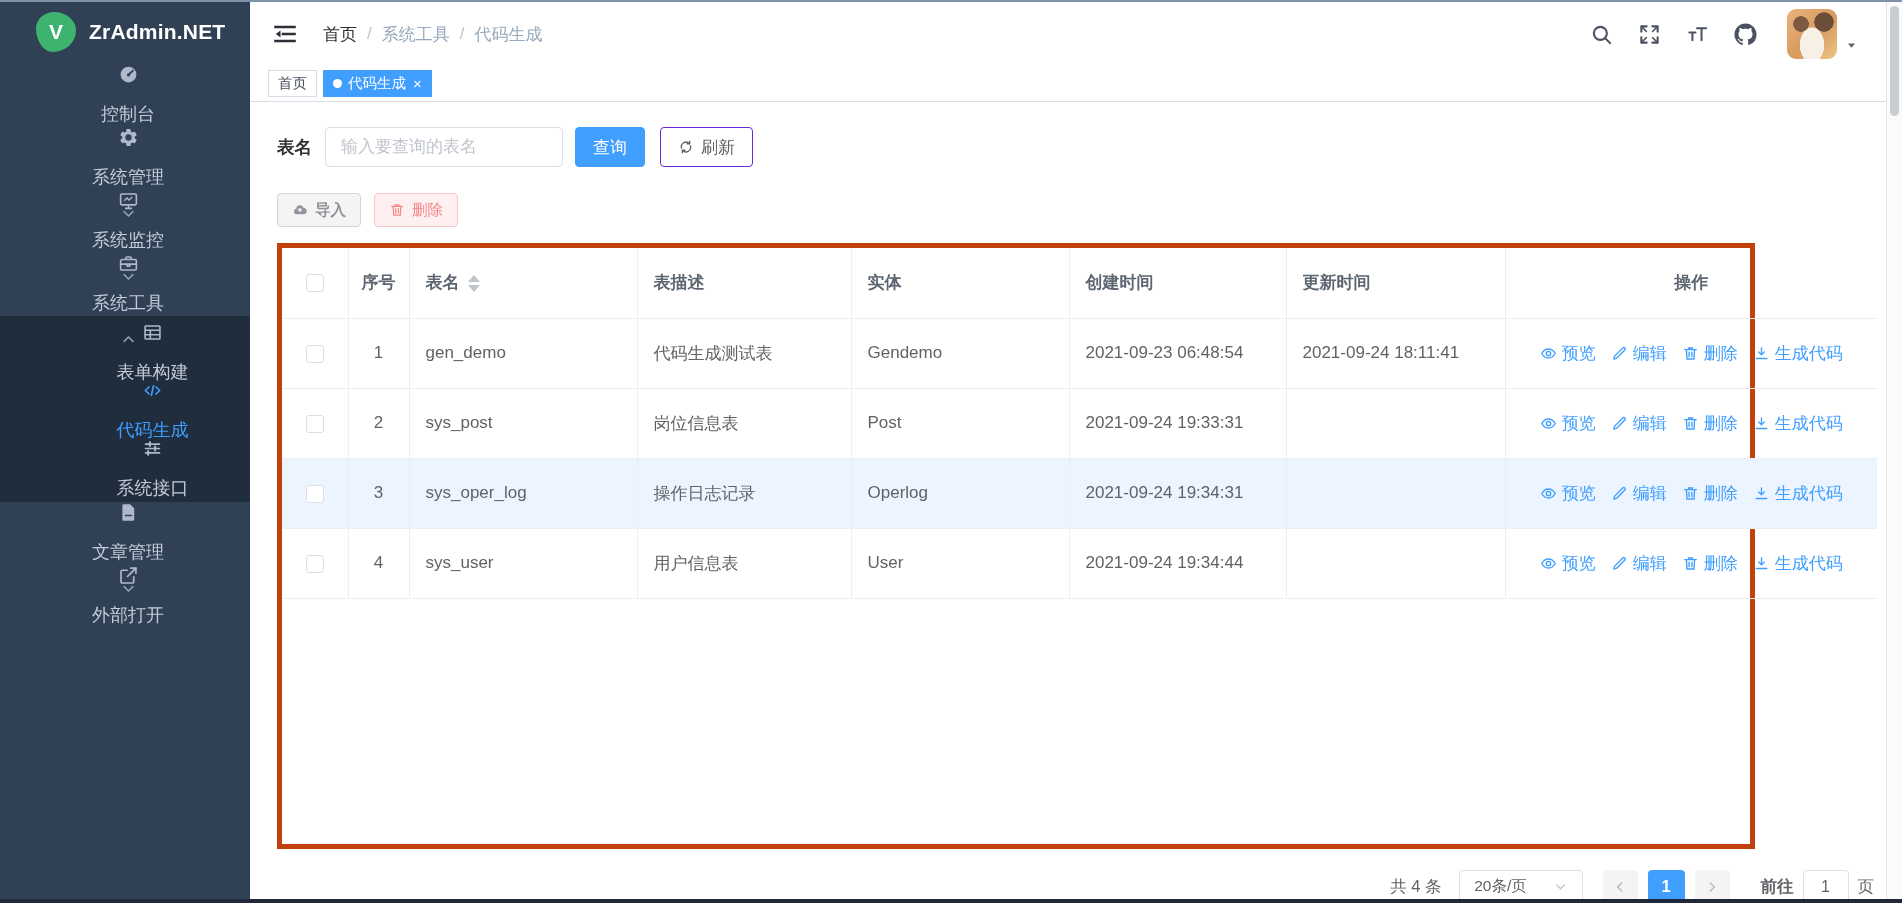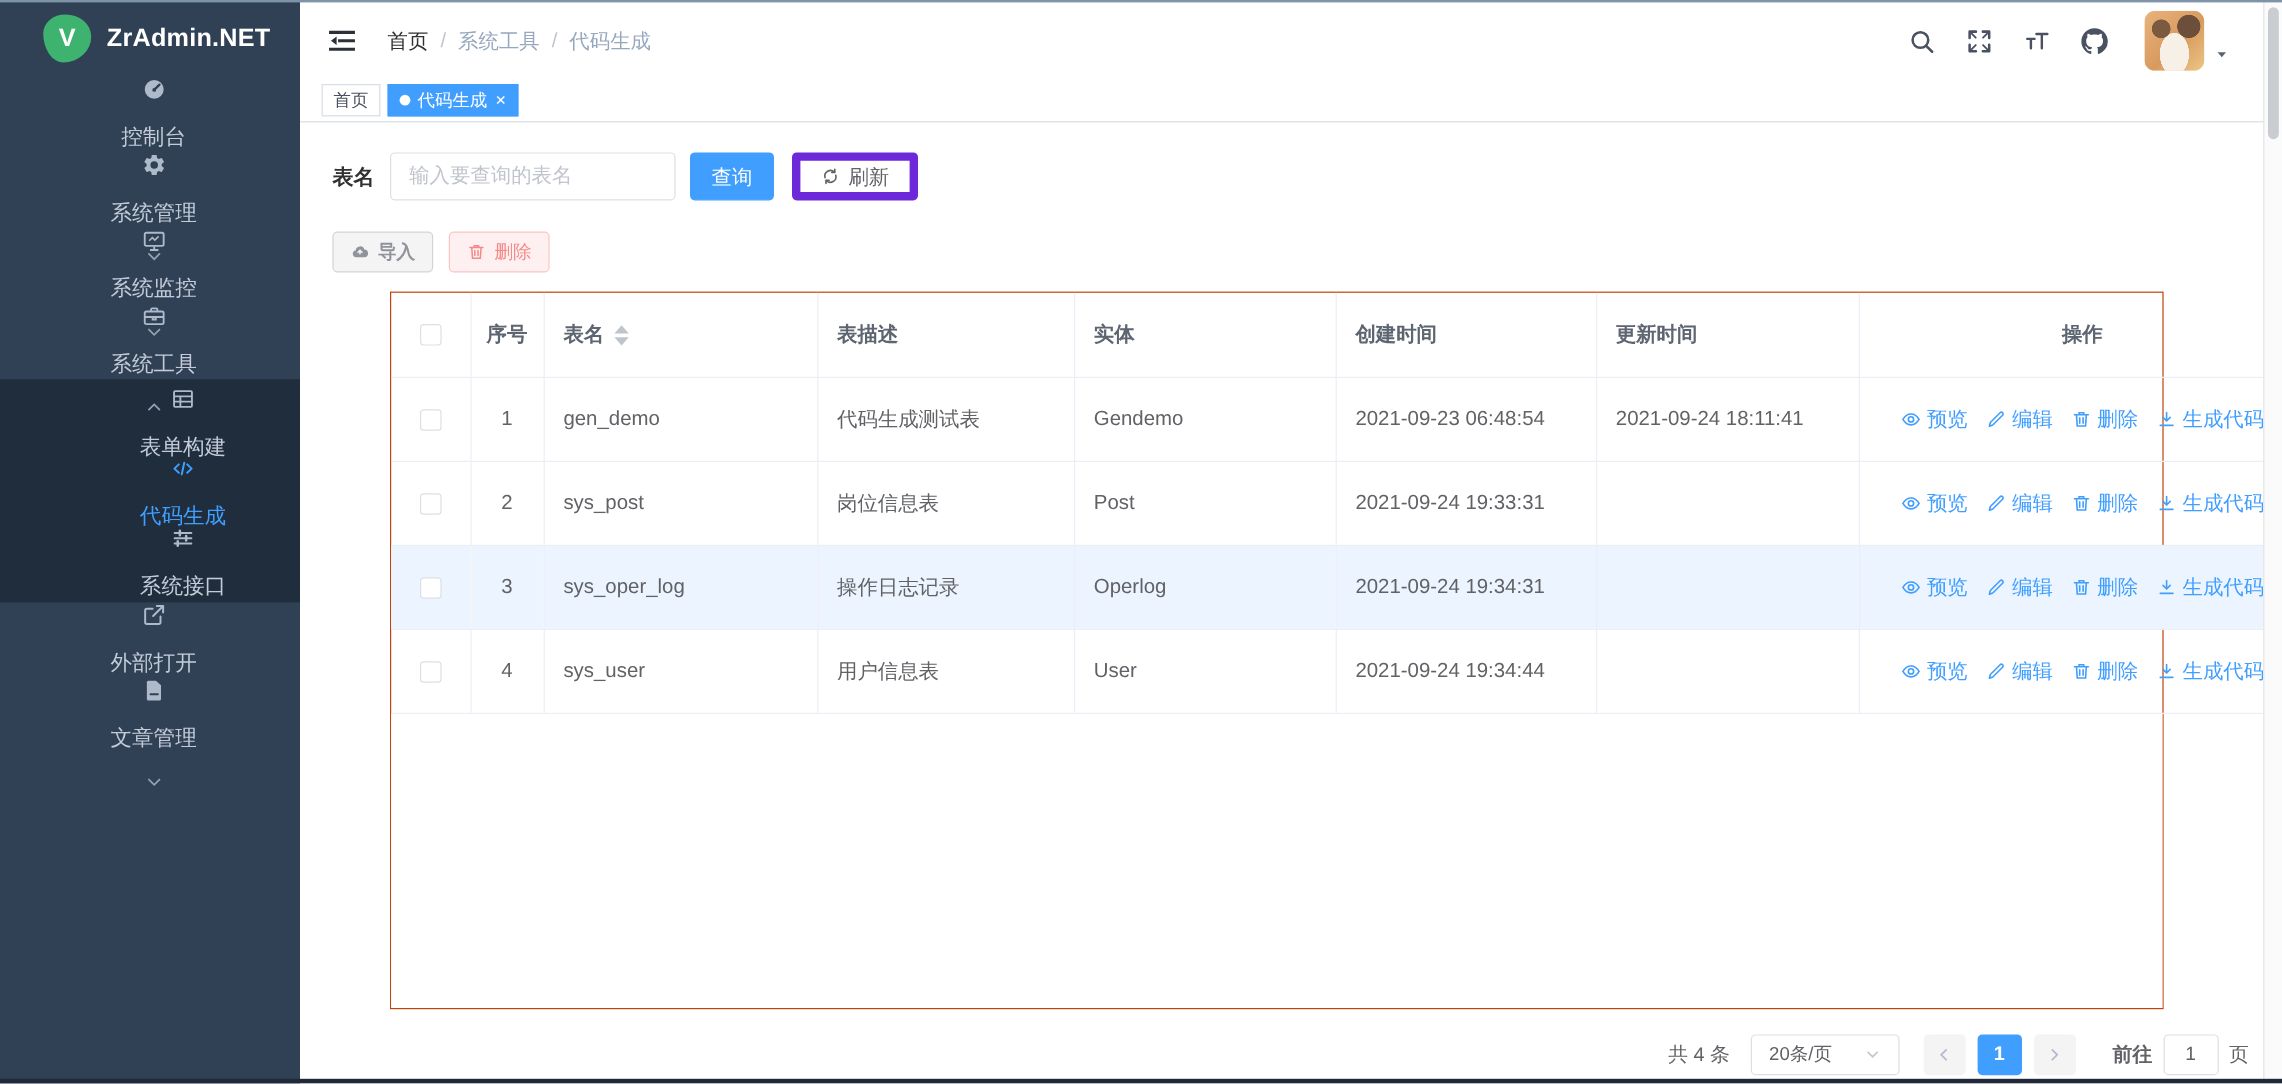--- a/index.html
+++ b/index.html
@@ -66,30 +66,30 @@
   .search-row { display:flex; align-items:center; }
   .search-label { font-size:17.5px; font-weight:bold; color:#303133; margin-right:13px; }
   .search-input { width:238px; height:40px; border:1px solid #dcdfe6; border-radius:4px; padding:0 15px;
                   font-size:17px; color:#606266; outline:none; font-family:inherit; }
   .search-input::placeholder { color:#c0c4cc; }
   .btn { display:inline-flex; align-items:center; justify-content:center; gap:7px; border-radius:4px;
          cursor:pointer; font-family:inherit; }
   .btn svg { flex:none; }
   .btn-primary { margin-left:12px; width:70px; height:40px; background:#409eff; border:1px solid #409eff;
                  color:#fff; font-size:17px; }
-  .btn-refresh { margin-left:15px; height:40px; padding:0 17px; background:#fff; border:7px solid #6d28d9;
+  .btn-refresh { margin-left:15px; height:40px; padding:0 17px; background:#fff; border:1px solid #6d28d9;
                  color:#606266; font-size:17px; }
 
   
   .toolbar-row { margin-top:26px; display:flex; gap:13px; }
   .btn-import { height:34px; padding:0 14px; background:#f4f4f5; border:1px solid #d3d4d6; color:#909399; font-size:15.5px;font-weight:bold; }
   .btn-delete { height:34px; padding:0 14px; background:#fef0f0; border:1px solid #fbc4c4; color:#f48989; font-size:15.5px; }
 
   
-  .table-wrap { margin-top:16px; width:1478px; border:1px solid #c2410c;margin-left:48px; }
+  .table-wrap { margin-top:16px; width:1478px; border:5px solid #c2410c; }
   table { border-collapse:collapse; table-layout:fixed; width:1595px; font-size:17px; }
   th, td { height:70px; border-right:1px solid #ebeef5; border-bottom:1px solid #ebeef5; padding:0 16px;
            text-align:left; color:#606266; overflow:hidden; white-space:nowrap; }
   th { font-weight:bold; color:#5c6570; }
   th:last-child, td:last-child { border-right:none; }
   .col-center { text-align:center; padding:0 4px; }
   tr.hl td { background:#ecf5ff; }
   .checkbox { display:inline-block; width:18px; height:18px; border:1px solid #dcdfe6; border-radius:3px;
               background:#fff; cursor:pointer; vertical-align:middle; }
   .sort-wrap { display:inline-flex; flex-direction:column; gap:3px; margin-left:8px; vertical-align:middle; cursor:pointer; }
@@ -186,37 +186,37 @@
     <div class="menu-item">
       <svg class="mi-icon" viewBox="0 0 24 24" fill="none" stroke="currentColor" stroke-width="1.8" stroke-linecap="round">
         <path d="M4 7h16M4 12h16M4 17h16"></path>
           <path d="M9 4.8v4.4M15 9.8v4.4M7 14.8v4.4" stroke-width="2.4"></path>
         </svg>
       <span class="mi-label">系统接口</span>
     </div>
   </div>
 
   <div class="menu-item">
+    <svg class="mi-icon" viewBox="0 0 24 24">
+      <path d="M6.5 2.5h7.2L18.5 7v13a1.5 1.5 0 0 1-1.5 1.5H6.5A1.5 1.5 0 0 1 5 20V4a1.5 1.5 0 0 1 1.5-1.5z" fill="currentColor"></path>
+      <path d="M8.5 15.5h7" stroke="#304156" stroke-width="1.8" stroke-linecap="round"></path>
+      </svg>
+    <span class="mi-label">文章管理</span>
+    <svg class="mi-chevron" viewBox="0 0 24 24" fill="none" stroke="currentColor" stroke-width="2.4" stroke-linecap="round">
+        <path d="M5 9l7 7 7-7"></path>
+      </svg>
+  </div>
+
+  <div class="menu-item">
     <svg class="mi-icon" viewBox="0 0 24 24" fill="none" stroke="currentColor" stroke-width="1.9" stroke-linecap="round" stroke-linejoin="round">
       <path d="M18 13.5V19a1.6 1.6 0 0 1-1.6 1.6H5A1.6 1.6 0 0 1 3.4 19V7.6A1.6 1.6 0 0 1 5 6h5.5"></path>
         <path d="M14.5 3.5h6v6"></path>
         <path d="M11 13L20.5 3.5"></path>
       </svg>
     <span class="mi-label">外部打开</span>
-  </div>
-
-  <div class="menu-item">
-    <svg class="mi-icon" viewBox="0 0 24 24">
-      <path d="M6.5 2.5h7.2L18.5 7v13a1.5 1.5 0 0 1-1.5 1.5H6.5A1.5 1.5 0 0 1 5 20V4a1.5 1.5 0 0 1 1.5-1.5z" fill="currentColor"></path>
-      <path d="M8.5 15.5h7" stroke="#304156" stroke-width="1.8" stroke-linecap="round"></path>
-      </svg>
-    <span class="mi-label">文章管理</span>
-    <svg class="mi-chevron" viewBox="0 0 24 24" fill="none" stroke="currentColor" stroke-width="2.4" stroke-linecap="round">
-        <path d="M5 9l7 7 7-7"></path>
-      </svg>
   </div>
 </aside>
 
 <div class="main">
 
   <div class="navbar">
     <svg class="hamburger" viewBox="0 0 24 24" fill="none" stroke="currentColor" stroke-width="2.6" stroke-linecap="square">
       <path d="M2.5 5h19M10 12h11.5M2.5 19h19"></path>
         <path d="M7.5 8.5v7L2.8 12z" fill="currentColor" stroke="none"></path>
       </svg>

